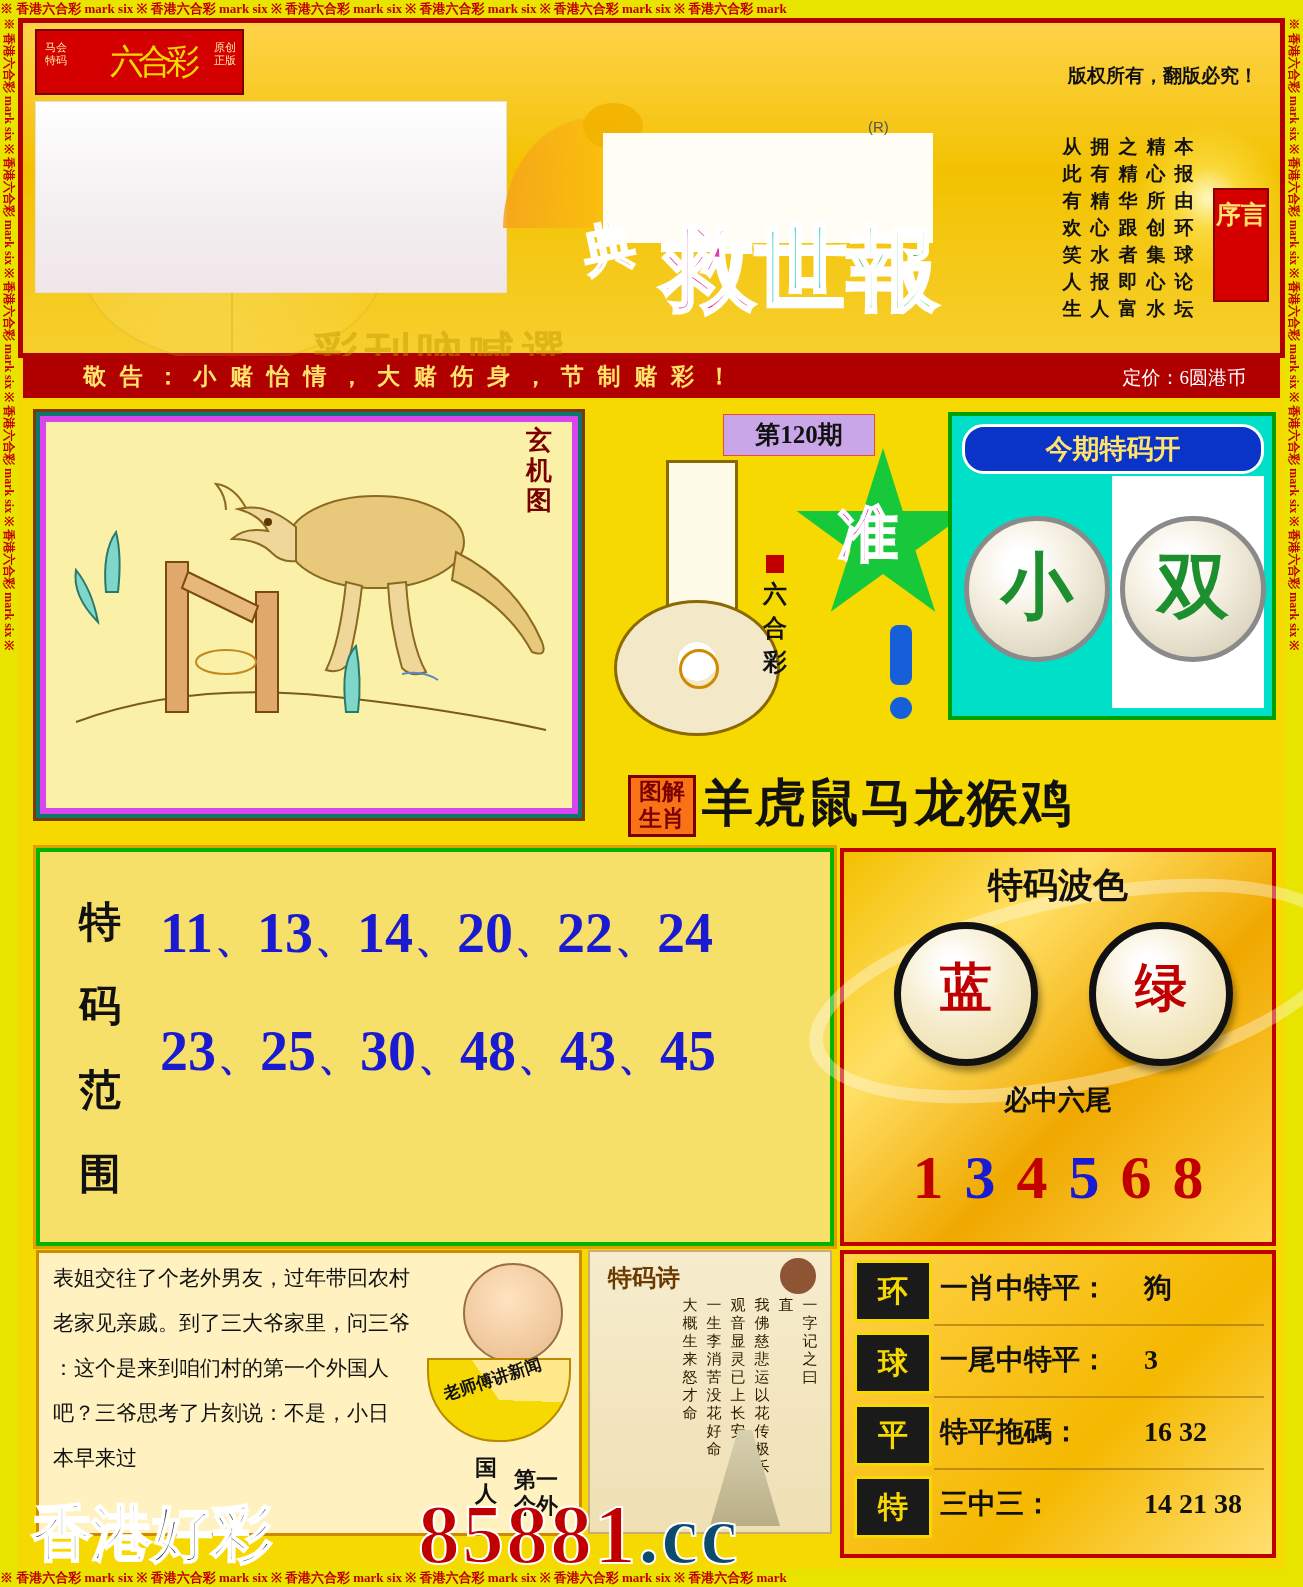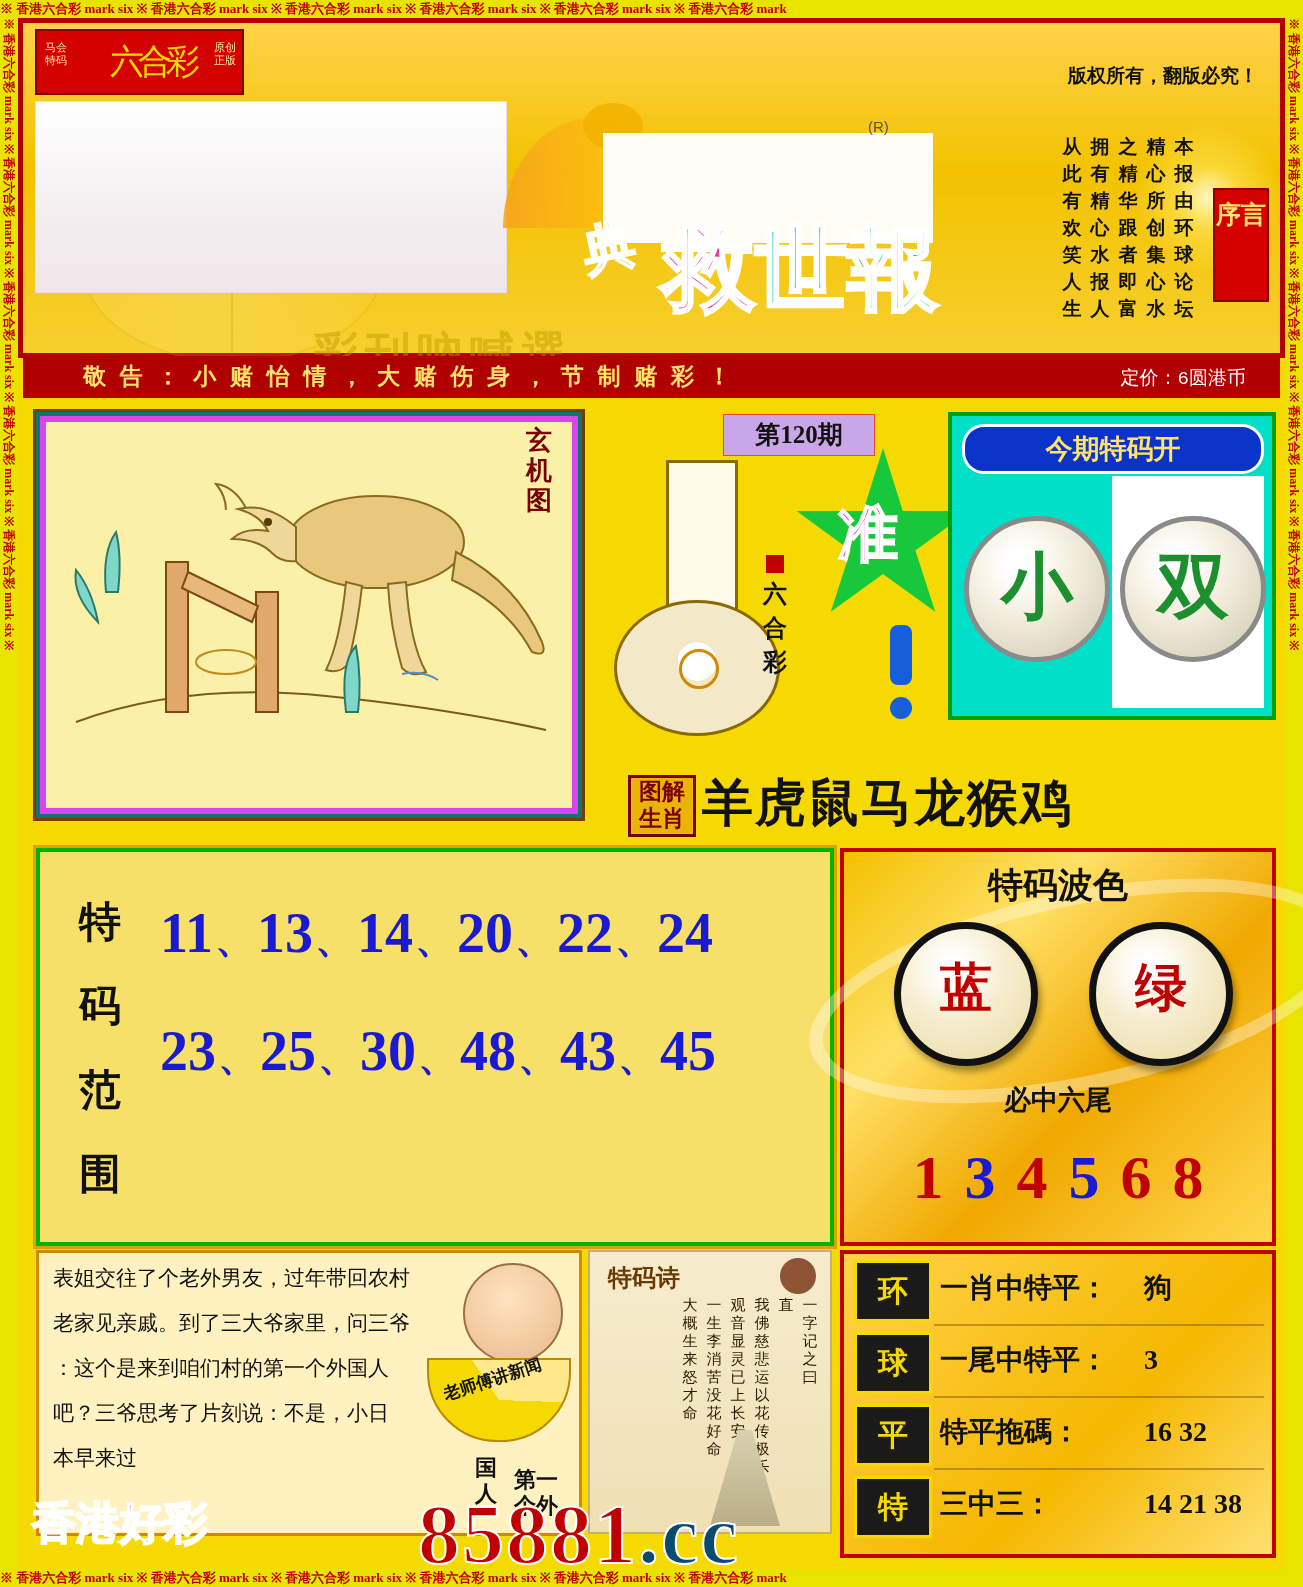--- a/index.html
+++ b/index.html
@@ -62,21 +62,21 @@
      font-family:"Liberation Serif",serif;font-weight:bold;letter-spacing:6px;}
   .reg{position:absolute;left:845px;top:95px;font-size:15px;color:#555;}
   .poem{position:absolute;left:975px;top:110px;width:200px;height:220px;display:flex;flex-direction:row-reverse;}
   .poem .col{width:28px;text-align:center;font-size:19px;line-height:27px;color:#111;
      font-family:"Liberation Serif",serif;font-weight:bold;}
   .xuyan{position:absolute;left:1190px;top:165px;width:52px;height:110px;background:#d40000;border:2px solid #8a0000;
      color:#ffe36a;font-size:25px;text-align:center;line-height:50px;font-family:"Liberation Serif",serif;font-weight:bold;}
   .notice{position:absolute;left:5px;top:338px;width:1257px;height:42px;background:#b10000;}
   .notice-l{position:absolute;left:60px;top:5px;color:#ffe36a;font-size:23px;font-weight:bold;
      font-family:"Liberation Serif",serif;letter-spacing:4px;}
-  .notice-r{position:absolute;right:34px;top:9px;color:#fff;font-size:19px;font-family:Liberation Mono, monospace;margin-left:8px;}
+  .notice-r{position:absolute;right:34px;top:9px;color:#fff;font-size:19px;font-family:Liberation Serif, serif;margin-left:8px;}
 
   
   .mid{position:absolute;left:0;top:382px;width:1267px;height:440px;}
   .pic-box{position:absolute;left:18px;top:12px;width:538px;height:398px;background:#d946ef;
      border:4px solid #0f766e;outline:3px solid #7a3b00;}
   .pic-inner{position:absolute;left:6px;top:6px;right:6px;bottom:6px;background:#fbf0a8;}
   .xuanjitu{position:absolute;right:16px;top:10px;width:46px;color:#7a0000;font-size:26px;font-weight:bold;
      font-family:"Liberation Serif",serif;line-height:30px;text-align:center;}
   .issue{position:absolute;left:705px;top:14px;width:150px;height:40px;background:#c9a6e8;border:1px solid #ef4444;
      color:#111;font-size:25px;text-align:center;line-height:40px;font-family:"Liberation Serif",serif;font-weight:bold;}
@@ -89,21 +89,21 @@
   .six-lbl{position:absolute;left:740px;top:155px;width:34px;color:#111;font-size:24px;font-weight:bold;
      font-family:"Liberation Serif",serif;line-height:34px;text-align:center;}
   .six-lbl i{display:block;width:18px;height:18px;background:#c00000;margin:0 auto 4px;}
   .green-star{position:absolute;left:775px;top:48px;width:180px;height:180px;background:#17c93a;
      clip-path:polygon(50% 0%,61% 35%,98% 35%,68% 57%,79% 91%,50% 70%,21% 91%,32% 57%,2% 35%,39% 35%);}
   .zhun{position:absolute;left:820px;top:95px;font-size:60px;color:#e600a0;font-family:"Liberation Serif",serif;
      font-weight:bold;-webkit-text-stroke:2px #fff;}
   .excl{position:absolute;left:872px;top:225px;width:22px;height:60px;background:#1560d8;border-radius:8px;}
   .excl:after{content:"";position:absolute;left:0;top:72px;width:22px;height:22px;border-radius:50%;background:#1560d8;}
   .zodiac-bar{position:absolute;left:610px;top:375px;width:640px;height:60px;}
-  .zodiac-tag{position:absolute;left:0;top:0;width:62px;height:56px;background:#eab308;border:3px solid #7a0000;
+  .zodiac-tag{position:absolute;left:0;top:0;width:62px;height:56px;background:#f97316;border:3px solid #7a0000;
      color:#7a0000;font-size:23px;font-weight:bold;text-align:center;line-height:27px;font-family:"Liberation Serif",serif;}
   .zodiac-txt{position:absolute;left:74px;top:-2px;height:60px;background:#f5d900;color:#111;font-size:51px;
      font-weight:bold;font-family:"Liberation Serif",serif;line-height:60px;letter-spacing:2px;}
   .special-box{position:absolute;left:930px;top:12px;width:320px;height:300px;background:#00e0c8;border:4px solid #00a000;}
   .sp-head{position:absolute;left:10px;top:8px;width:296px;height:44px;border-radius:22px;background:#0a33c8;
      border:3px solid #fff;color:#ffe36a;font-size:27px;text-align:center;line-height:44px;font-weight:bold;
      font-family:"Liberation Serif",serif;}
   .sp-half-l{position:absolute;left:4px;top:60px;width:152px;height:232px;background:#00e0c8;}
   .sp-half-r{position:absolute;left:160px;top:60px;width:152px;height:232px;background:#fff;}
   .sp-ball{position:absolute;top:100px;width:136px;height:136px;border-radius:50%;
@@ -178,21 +178,21 @@
   .rtag{position:absolute;left:10px;top:6px;width:72px;height:56px;background:#1a1a1a;border:3px solid #f5d900;
      color:#f5d900;font-size:30px;font-weight:bold;text-align:center;line-height:56px;font-family:"Liberation Serif",serif;}
   .rtxt{position:absolute;left:96px;top:8px;color:#111;font-size:28px;font-weight:bold;line-height:52px;
      font-family:"Liberation Serif",serif;white-space:nowrap;}
   .rval{position:absolute;left:300px;top:8px;color:#111;font-size:28px;font-weight:bold;line-height:52px;
      font-family:"Liberation Serif",serif;white-space:nowrap;}
   .rsep{position:absolute;left:90px;width:330px;height:2px;background:rgba(140,90,0,.5);}
 
   
   .bottom-ad{position:absolute;left:0;top:1470px;width:1267px;height:81px;}
-  .ad-cn{position:absolute;left:14px;top:6px;color:#0f172a;font-size:44px;font-weight:bold;
+  .ad-cn{position:absolute;left:14px;top:6px;color:#0f172a;font-size:60px;font-weight:bold;
      font-family:"Liberation Serif",serif;-webkit-text-stroke:2px #fff;}
   .ad-num{position:absolute;left:400px;top:-2px;color:#c00000;font-size:84px;font-weight:bold;
      font-family:"Liberation Serif",serif;-webkit-text-stroke:2px #fff;letter-spacing:2px;}
   .ad-num .dot{color:#0c4a6e;}
 </style>
 </head>
 <body>
 
 <div class="marq marq-top">※ 香港六合彩 mark six ※ 香港六合彩 mark six ※ 香港六合彩 mark six ※ 香港六合彩 mark six ※ 香港六合彩 mark six ※ 香港六合彩 mark</div>
 <div class="marq marq-bot">※ 香港六合彩 mark six ※ 香港六合彩 mark six ※ 香港六合彩 mark six ※ 香港六合彩 mark six ※ 香港六合彩 mark six ※ 香港六合彩 mark</div>

